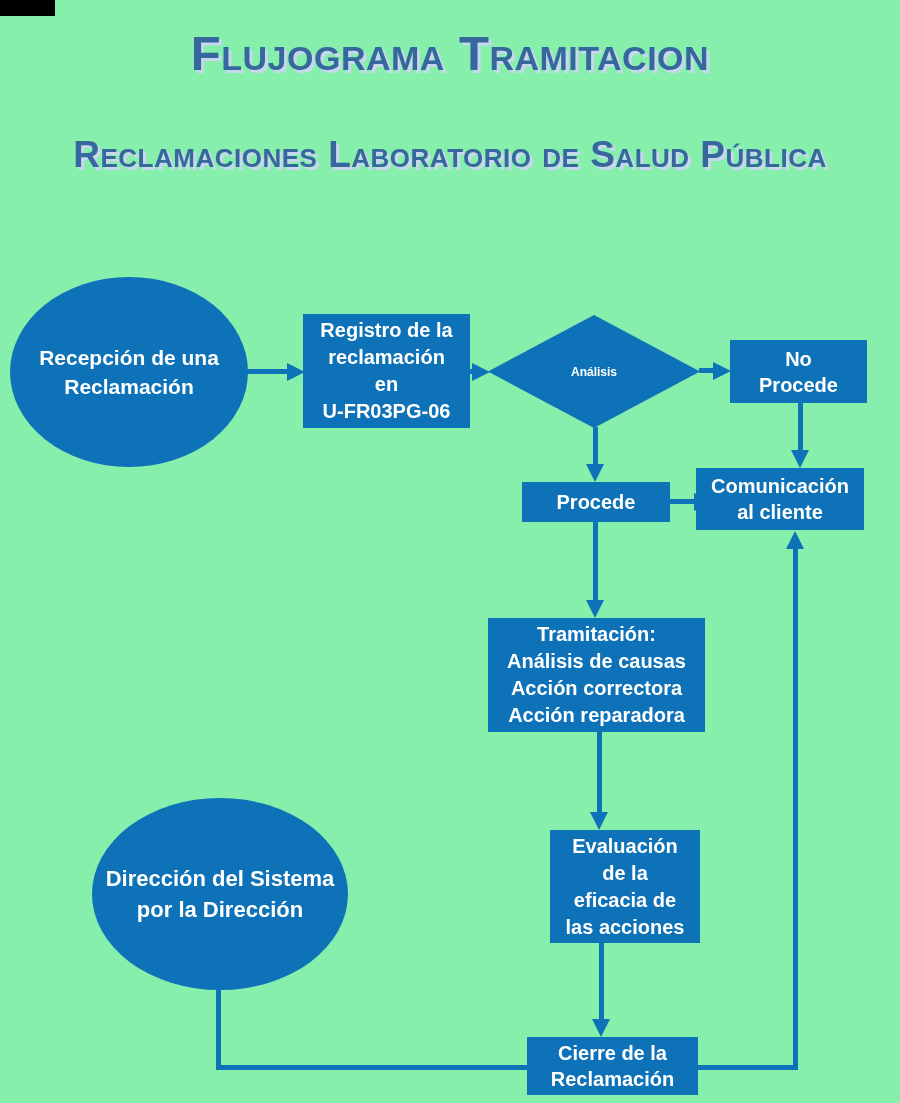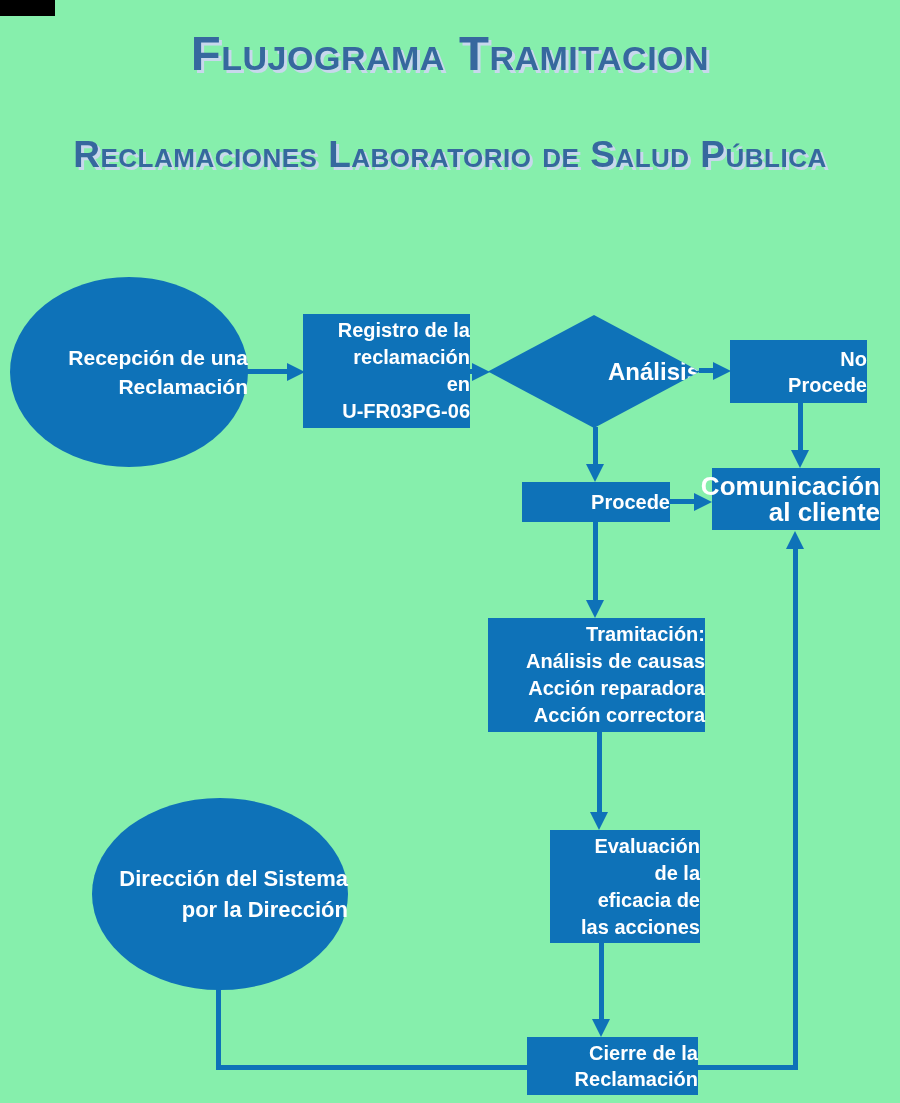--- a/index.html
+++ b/index.html
@@ -15,21 +15,21 @@
     color:var(--title-text,#36689e);
     text-shadow:3px 3px 0 var(--title-shadow,#c8d8ec);
     letter-spacing:0.5px;
   }
   .title1 { top:24px; font-size:49px; line-height:58px; }
   .title2 { top:114px; font-size:37px; line-height:82px; }
 
   .node {
     position:absolute; background:var(--shape-fill,#0e72b8); color:var(--shape-text,#fff);
     font-weight:bold; display:flex; flex-direction:column;
-    align-items:flex-end; justify-content:center; text-align:center;
+    align-items:center; justify-content:center; text-align:center;
   }
   .ellipse { border-radius:50%; }
   .diamond { clip-path:polygon(50% 0,100% 50%,50% 100%,0 50%); }
 
   .h-line, .v-line { position:absolute; background:var(--connector,#0e72b8); }
   .arr { position:absolute; width:0; height:0; }
   .arr-right { border-top:9px solid transparent; border-bottom:9px solid transparent; border-left:18px solid var(--connector,#0e72b8); }
   .arr-down  { border-left:9px solid transparent; border-right:9px solid transparent; border-top:18px solid var(--connector,#0e72b8); }
   .arr-up    { border-left:9px solid transparent; border-right:9px solid transparent; border-bottom:18px solid var(--connector,#0e72b8); }
 </style>
@@ -48,43 +48,43 @@
     <div>Reclamación</div>
   </div>
 
   <div class="node" style="left:303px;top:314px;width:167px;height:114px;font-size:20px;line-height:27px">
     <div>Registro de la</div>
     <div>reclamación</div>
     <div>en</div>
     <div>U-FR03PG-06</div>
   </div>
 
-  <div class="node diamond" style="left:488px;top:315px;width:212px;height:113px;font-size:24px">
+  <div class="node diamond" style="left:488px;top:315px;width:212px;height:113px;font-size:12px">
     <div>Análisis</div>
   </div>
 
   <div class="node" style="left:730px;top:340px;width:137px;height:63px;font-size:20px;line-height:26px">
     <div>No</div>
     <div>Procede</div>
   </div>
 
   <div class="node" style="left:522px;top:482px;width:148px;height:40px;font-size:20px">
     <div>Procede</div>
   </div>
 
-  <div class="node" style="left:712px;top:468px;width:168px;height:62px;font-size:26px;line-height:26px">
+  <div class="node" style="left:696px;top:468px;width:168px;height:62px;font-size:20px;line-height:26px">
     <div>Comunicación</div>
     <div>al cliente</div>
   </div>
 
   <div class="node" style="left:488px;top:618px;width:217px;height:114px;font-size:20px;line-height:27px">
     <div>Tramitación:</div>
     <div>Análisis de causas</div>
+    <div>Acción correctora</div>
     <div>Acción reparadora</div>
-    <div>Acción correctora</div>
   </div>
 
   <div class="node" style="left:550px;top:830px;width:150px;height:113px;font-size:20px;line-height:27px">
     <div>Evaluación</div>
     <div>de la</div>
     <div>eficacia de</div>
     <div>las acciones</div>
   </div>
 
   <div class="node ellipse" style="left:92px;top:798px;width:256px;height:192px;font-size:22px;line-height:31px">

